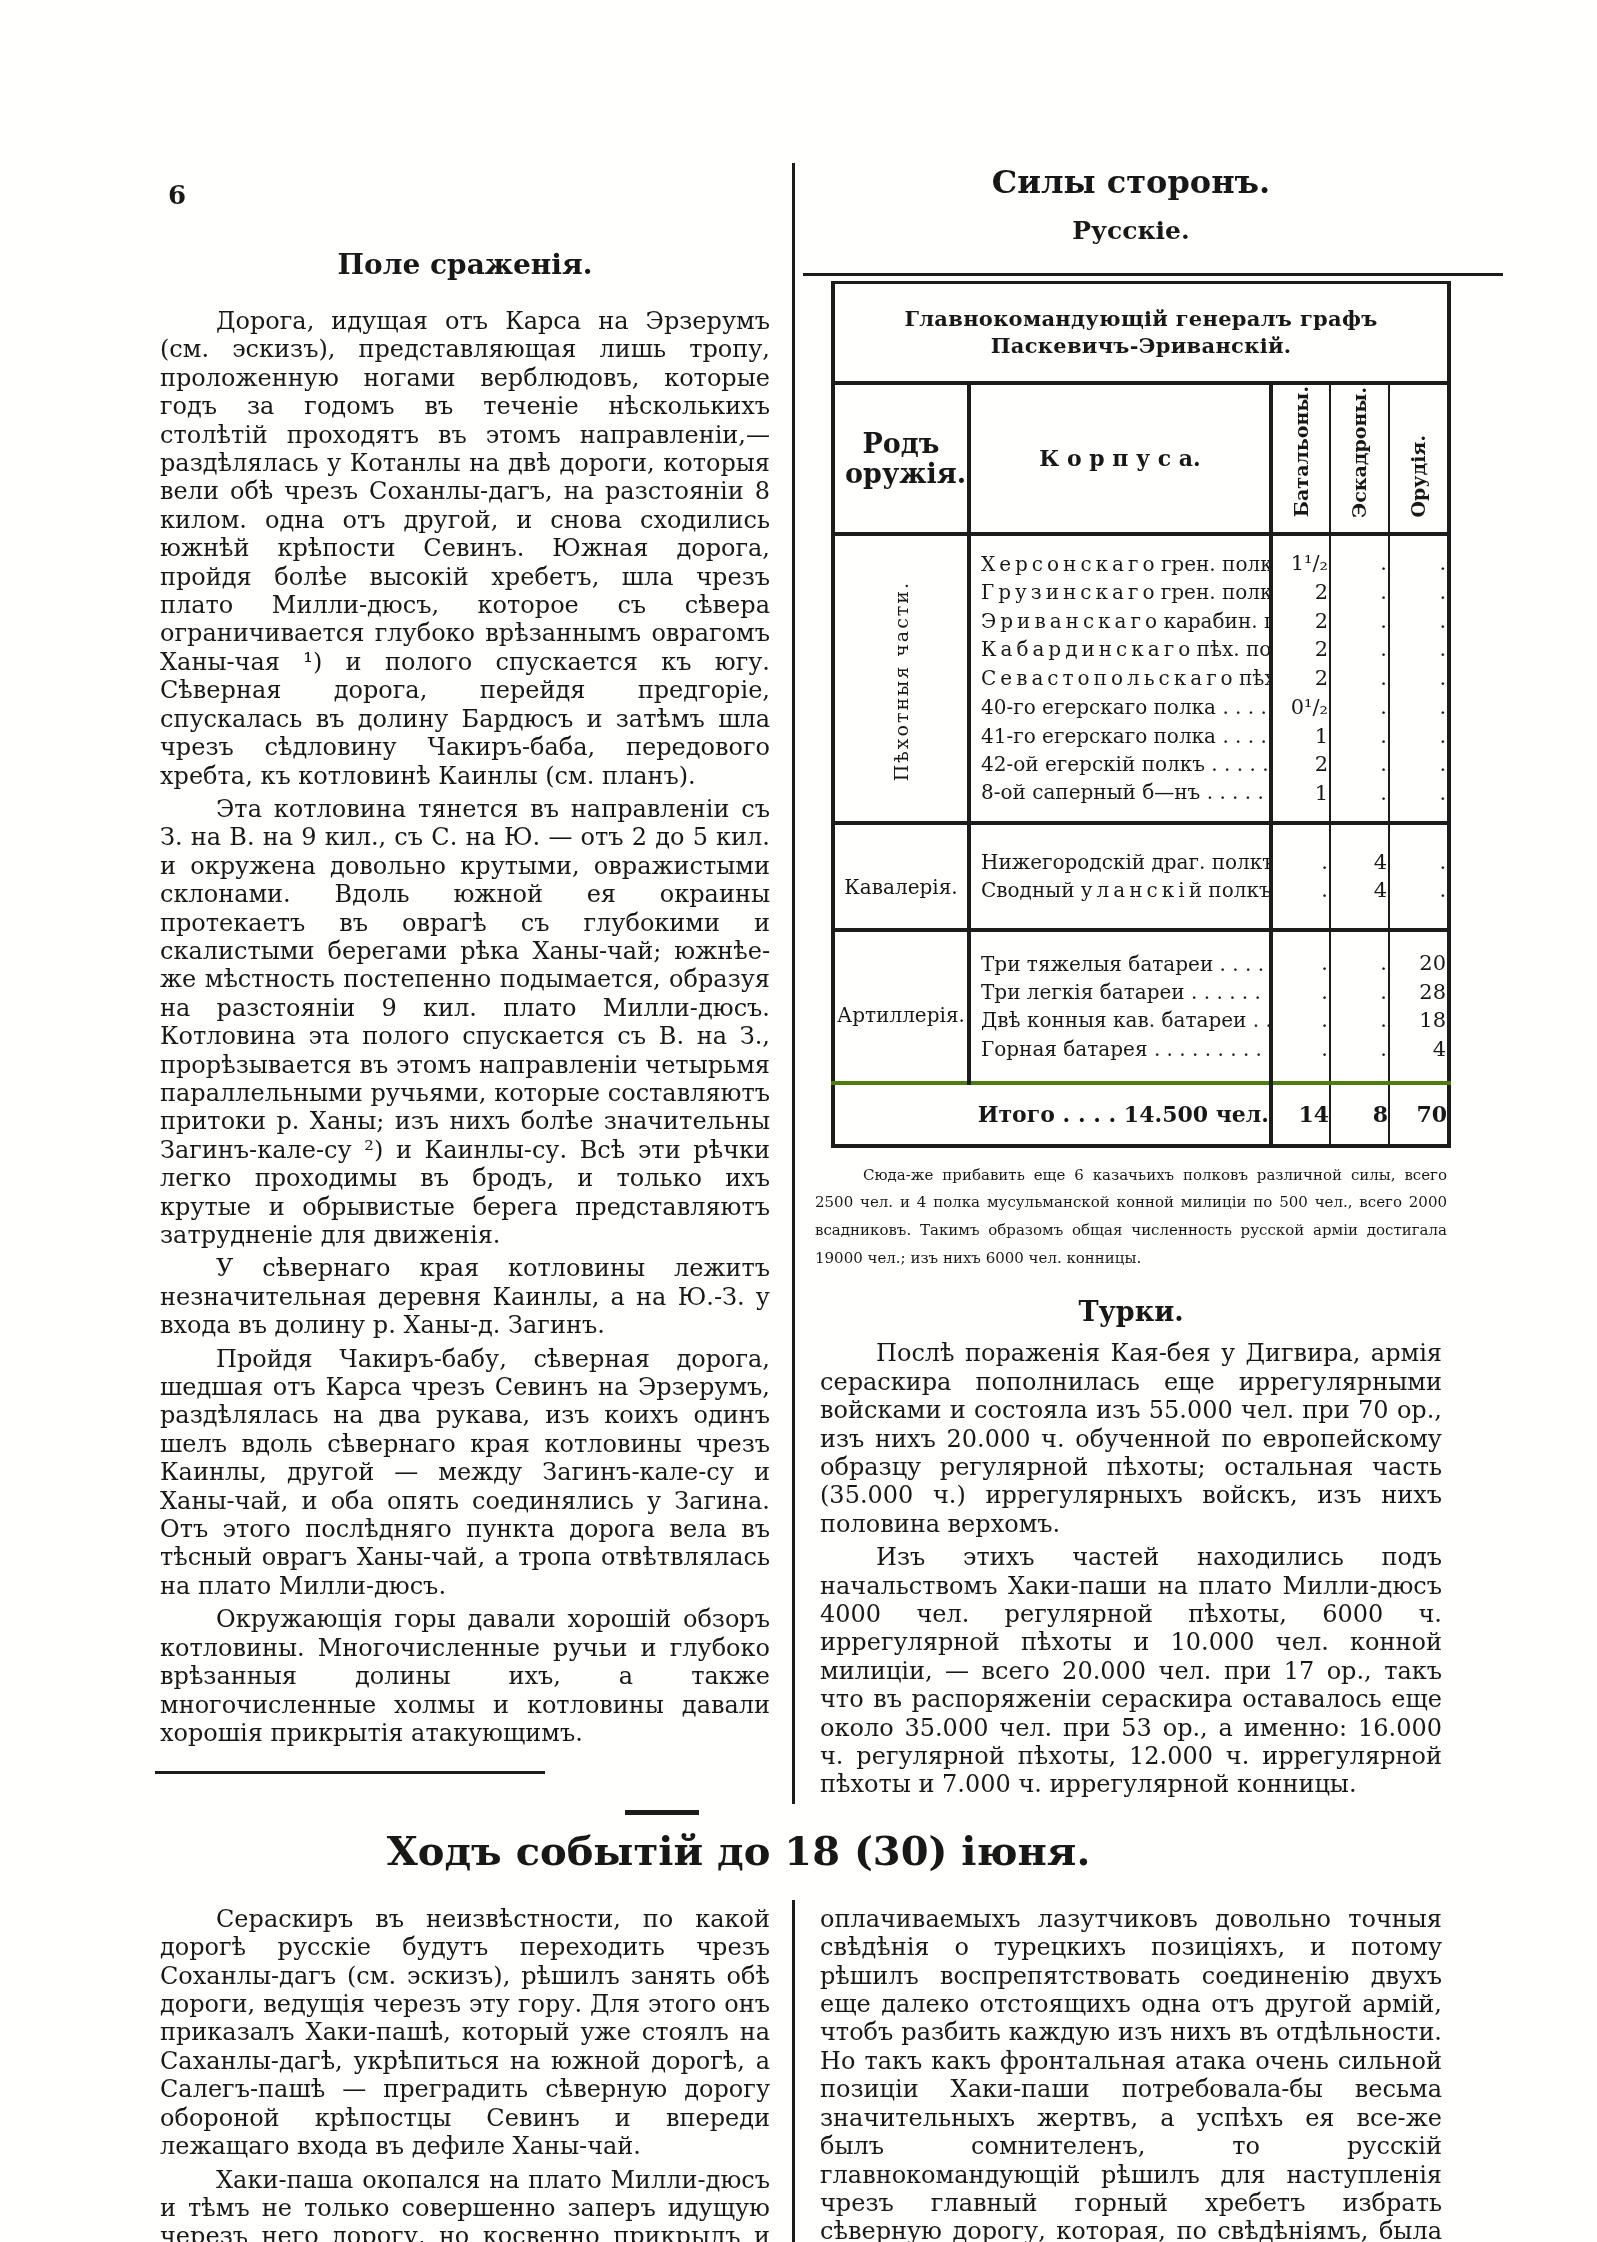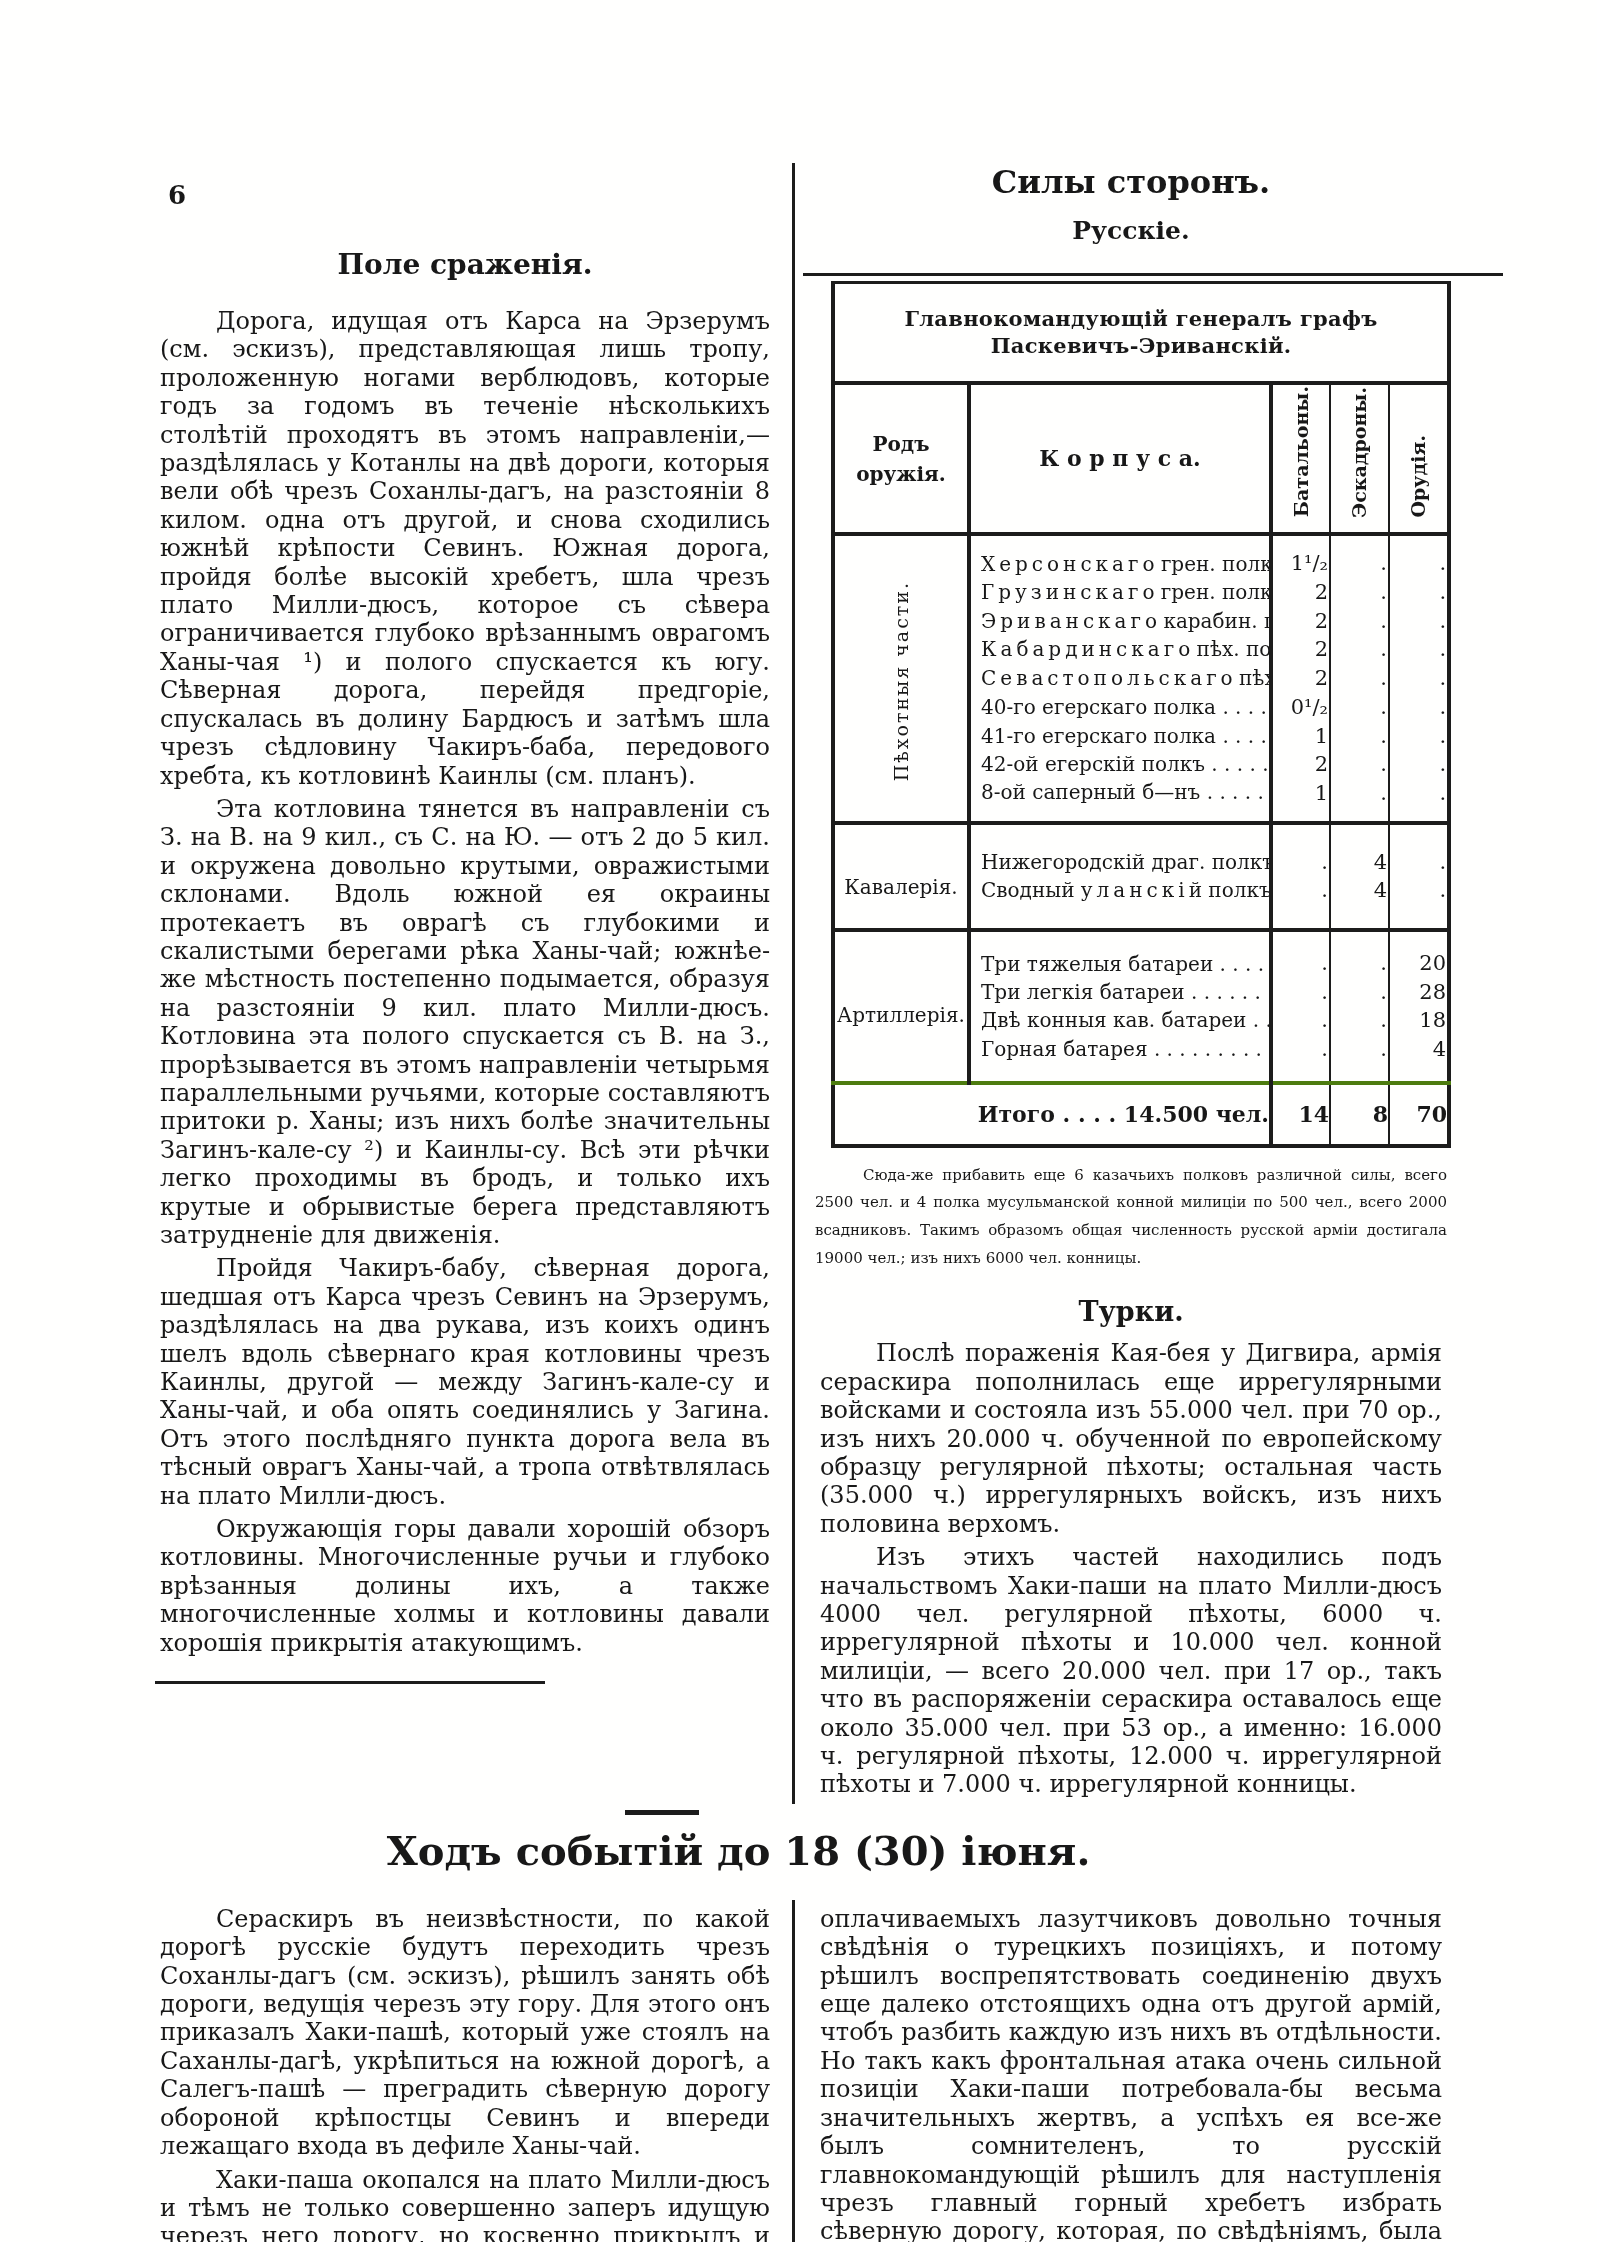--- a/index.html
+++ b/index.html
@@ -18,21 +18,21 @@
   .h-forces{font-size:32px;font-weight:700;text-align:center;margin:0;}
   .h-rus{font-size:25px;font-weight:700;text-align:center;margin:15px 0 0 0;}
   .tblwrap{margin:28px 0 0 16px;width:616px;}
   .toprule{height:3px;background:#1c1c1c;width:700px;margin:0 0 5px -28px;}
   table{border-collapse:collapse;table-layout:fixed;width:616px;
         border:4px solid #1c1c1c;border-top:3px solid #1c1c1c;}
   td{font-size:21px;line-height:26.7px;vertical-align:middle;}
   .cmd{text-align:center;font-weight:600;font-size:21px;padding:22px 24px;
        border-bottom:4px solid #1c1c1c;letter-spacing:.3px;}
   .hdr td{border-bottom:4px solid #1c1c1c;height:118px;}
-  .hb{border-right:4px solid #1c1c1c;text-align:center;font-weight:600;font-size:20px;line-height:30px;padding:0 10px;}
+  .hb{border-right:4px solid #1c1c1c;text-align:center;font-weight:600;font-size:27px;line-height:30px;padding:0 10px;}
   .hc{border-right:4px solid #1c1c1c;text-align:center;font-weight:600;font-size:22px;}
   .hv{text-align:center;vertical-align:bottom;padding-bottom:8px;}
   .hv.mid{border-right:2px solid #1c1c1c;}
   .rot,.vlab{writing-mode:vertical-rl;transform:rotate(180deg);display:inline-block;
        font-size:19px;font-weight:600;white-space:nowrap;line-height:1.1;}
   .branch{border-right:4px solid #1c1c1c;text-align:center;font-size:20px;}
   .branch .vlab{font-weight:400;letter-spacing:2px;font-size:19px;}
   .corps{border-right:4px solid #1c1c1c;padding:0 4px 0 10px;font-size:20px;white-space:nowrap;overflow:hidden;}
   .num{border-right:2px solid #1c1c1c;text-align:right;font-size:21px;}
   .num.last{border-right:none;}
@@ -57,20 +57,21 @@
   <div class="content">
 
     <div class="cols">
 
       <div class="c-left">
         <div class="h-battle">Поле сраженія.</div>
         <div>
 
         <p class="para">Дорога, идущая отъ Карса на Эрзерумъ (см. эскизъ), представляющая лишь тропу, проложенную ногами верблюдовъ, которые годъ за годомъ въ теченіе нѣсколькихъ столѣтій проходятъ въ этомъ направленіи,—раздѣлялась у Котанлы на двѣ дороги, которыя вели обѣ чрезъ Соханлы-дагъ, на разстояніи 8 килом. одна отъ другой, и снова сходились южнѣй крѣпости Севинъ. Южная дорога, пройдя болѣе высокій хребетъ, шла чрезъ плато Милли-дюсъ, которое съ сѣвера ограничивается глубоко врѣзаннымъ оврагомъ Ханы-чая ¹) и полого спускается къ югу. Сѣверная дорога, перейдя предгоріе, спускалась въ долину Бардюсъ и затѣмъ шла чрезъ сѣдловину Чакиръ-баба, передового хребта, къ котловинѣ Каинлы (см. планъ).</p>
             <p class="para">Эта котловина тянется въ направленіи съ З. на В. на 9 кил., съ С. на Ю. — отъ 2 до 5 кил. и окружена довольно крутыми, овражистыми склонами. Вдоль южной ея окраины протекаетъ въ оврагѣ съ глубокими и скалистыми берегами рѣка Ханы-чай; южнѣе-же мѣстность постепенно подымается, образуя на разстояніи 9 кил. плато Милли-дюсъ. Котловина эта полого спускается съ В. на З., прорѣзывается въ этомъ направленіи четырьмя параллельными ручьями, которые составляютъ притоки р. Ханы; изъ нихъ болѣе значительны Загинъ-кале-су ²) и Каинлы-су. Всѣ эти рѣчки легко проходимы въ бродъ, и только ихъ крутые и обрывистые берега представляютъ затрудненіе для движенія.</p>
+            <p class="para">У сѣвернаго края котловины лежитъ незначительная деревня Каинлы, а на Ю.-З. у входа въ долину р. Ханы-д. Загинъ.</p>
             <p class="para">Пройдя Чакиръ-бабу, сѣверная дорога, шедшая отъ Карса чрезъ Севинъ на Эрзерумъ, раздѣлялась на два рукава, изъ коихъ одинъ шелъ вдоль сѣвернаго края котловины чрезъ Каинлы, другой — между Загинъ-кале-су и Ханы-чай, и оба опять соединялись у Загина. Отъ этого послѣдняго пункта дорога вела въ тѣсный оврагъ Ханы-чай, а тропа отвѣтвлялась на плато Милли-дюсъ.</p>
             <p class="para">Окружающія горы давали хорошій обзоръ котловины. Многочисленные ручьи и глубоко врѣзанныя долины ихъ, а также многочисленные холмы и котловины давали хорошія прикрытія атакующимъ.</p>
           </div>
         <div class="fnrule"></div>
       </div>
 
       <div class="c-right">
         <div class="h-forces">Силы сторонъ.</div>
         <div class="h-rus">Русскіе.</div>
 

